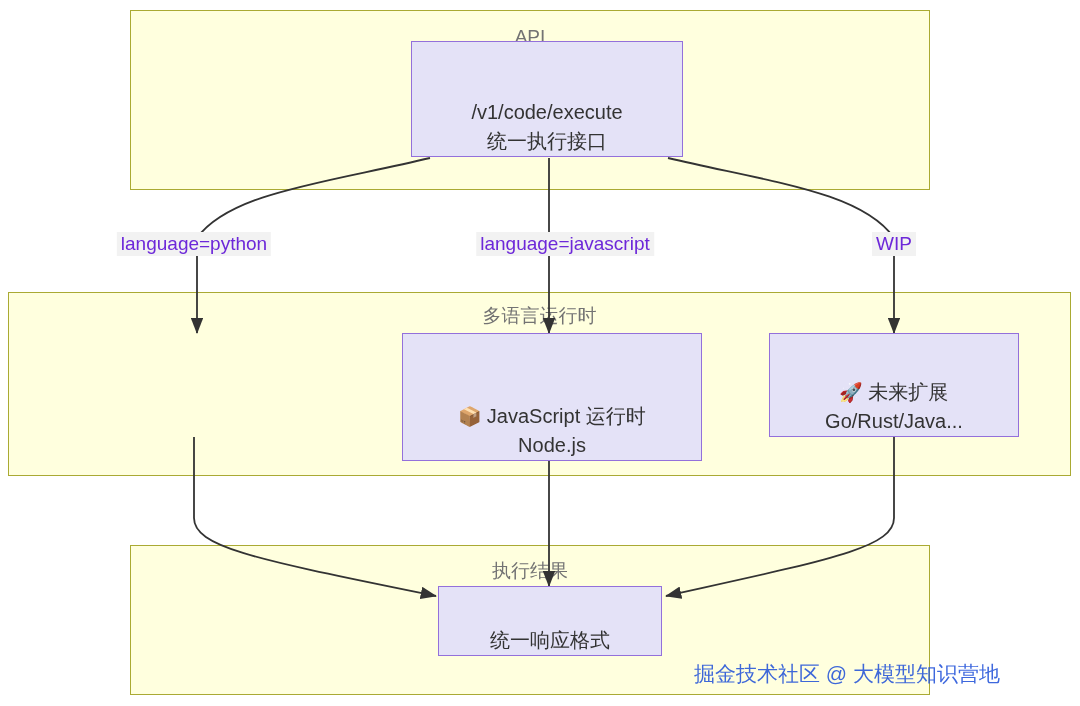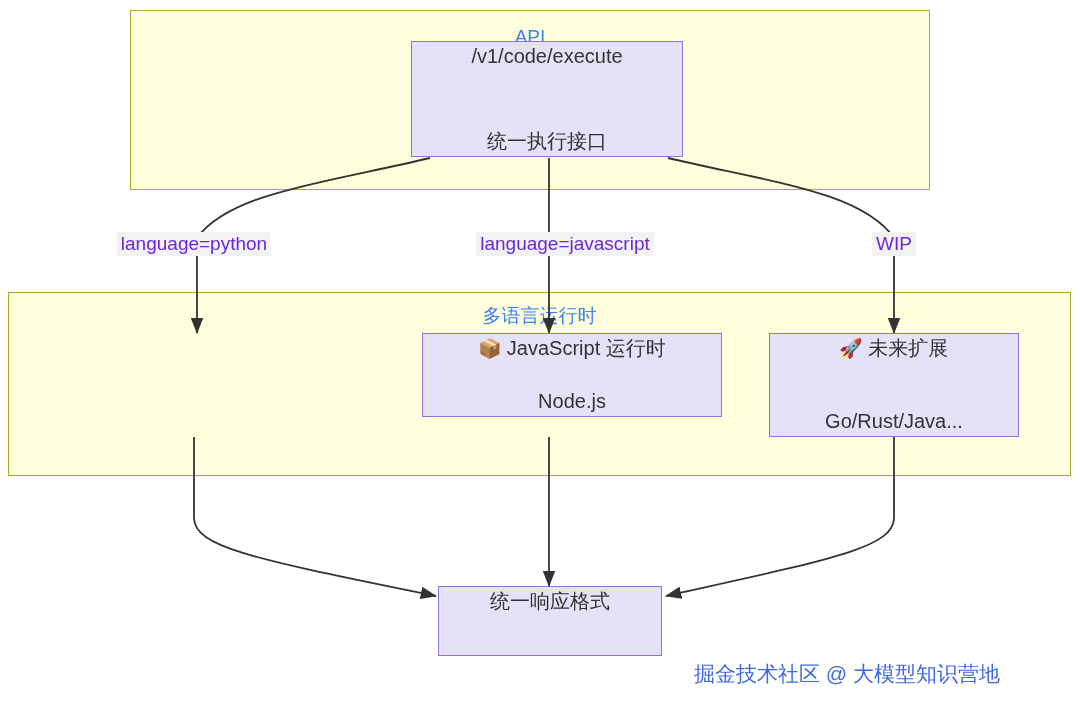--- a/index.html
+++ b/index.html
@@ -24,34 +24,34 @@
     background: #ffffde;
     border: 1px solid #aaaa33;
     box-sizing: border-box;
   }
   .subgraph-title {
     position: absolute;
     left: 0;
     right: 0;
     text-align: center;
     font-size: 19px;
-    color: #3b82f6;
+    color: #737373;
     white-space: nowrap;
   }
 
   
   .node {
     position: absolute;
     background: #e4e2f7;
     border: 1px solid #9370db;
     box-sizing: border-box;
     display: flex;
     flex-direction: column;
     align-items: center;
-    justify-content: space-between;
+    justify-content: flex-end;
     color: #333333;
     font-size: 20px;
     line-height: 1.45;
     text-align: center;
   }
   .node .line {
     display: block;
     white-space: nowrap;
   }
   .node .line .emoji {
@@ -100,20 +100,23 @@
 <div id="stage">
 
   <div class="subgraph" style="left:130px; top:10px; width:800px; height:180px;">
     <div class="subgraph-title" style="top:15px;">API</div>
   </div>
 
   <div class="subgraph" style="left:8px; top:292px; width:1063px; height:184px;">
     <div class="subgraph-title" style="top:10px;">多语言运行时</div>
   </div>
 
+  <div class="subgraph" style="left:130px; top:545px; width:800px; height:150px;">
+    <div class="subgraph-title" style="top:12px;">执行结果</div>
+  </div>
 
   <svg id="edges" viewBox="0 0 1080 706" xmlns="http://www.w3.org/2000/svg">
     <defs>
       <marker id="arrowhead" markerWidth="9" markerHeight="7" refX="8.5" refY="3.5" orient="auto" markerUnits="strokeWidth">
         <polygon points="0 0, 9 3.5, 0 7" fill="#333333"></polygon>
       </marker>
     </defs>
 
     <path class="edge-path" d="M 430 158 C 330 182, 230 192, 197 238 L 197 333" marker-end="url(#arrowhead)"></path>
 
@@ -127,21 +130,21 @@
 
     <path class="edge-path" d="M 894 437 L 894 518 C 894 548, 828 560, 666 596" marker-end="url(#arrowhead)"></path>
   </svg>
 
   <div class="node" style="left:411px; top:41px; width:272px; height:116px;">
     <span class="line">/v1/code/execute</span>
     <span class="line">统一执行接口</span>
   </div>
 
 
-  <div class="node" style="left:422px; top:333px; width:300px; height:84px;">
+  <div class="node" style="left:402px; top:333px; width:300px; height:128px;">
     <span class="line">
       <span class="emoji">📦</span><span>JavaScript 运行时</span>
     </span>
     <span class="line">Node.js</span>
   </div>
 
   <div class="node" style="left:769px; top:333px; width:250px; height:104px;">
     <span class="line">
       <span class="emoji">🚀</span><span>未来扩展</span>
     </span>

